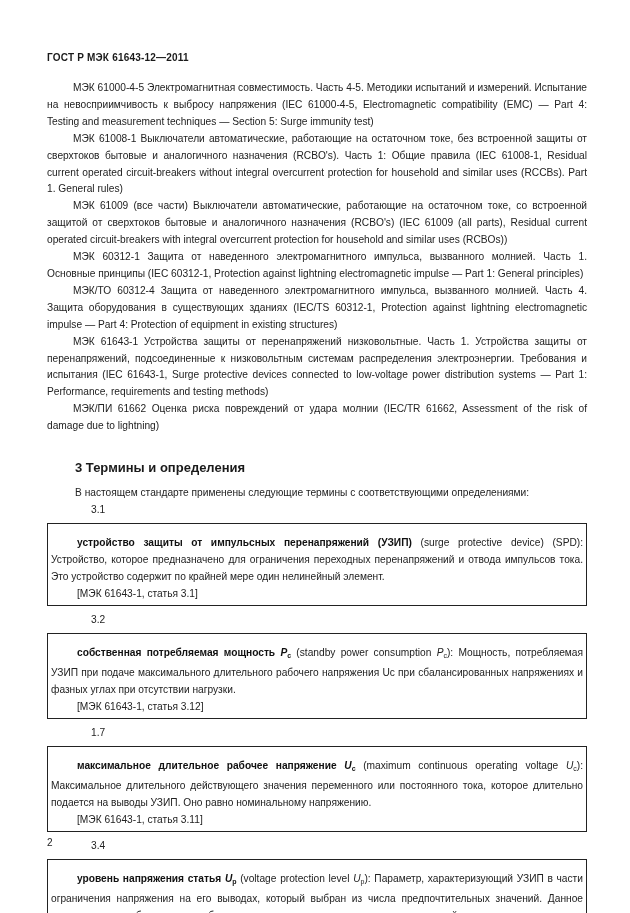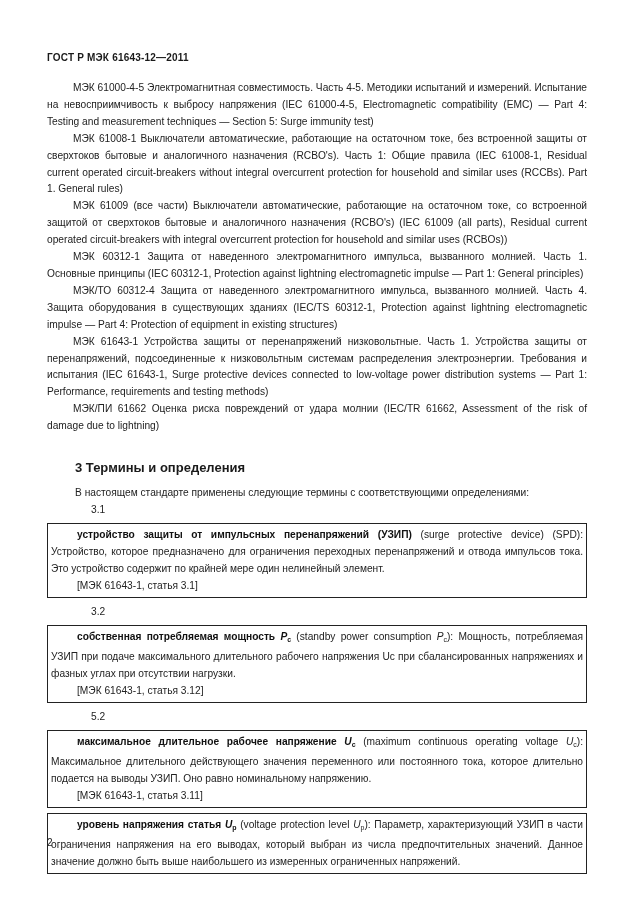--- a/index.html
+++ b/index.html
@@ -14,21 +14,21 @@
   .content { position: absolute; left: 47px; top: 80px; width: 540px; }
   .ref {
     text-align: justify; line-height: 16.9px; text-indent: 26px; margin: 0;
   }
   .section-title {
     font-weight: bold; font-size: 13px; margin: 25px 0 0 28px; color: #1a1a1a; height: 22px;
   }
   .intro { margin: 2px 0 0 28px; line-height: 17px; }
   .num { margin-left: 44px; line-height: 17px; }
   .term-box {
-    border: 1px solid #222; padding: 2px 3px 3px 3px; margin: 5px 0 5px 0;
+    border: 1px solid #222; padding: 10px 3px 3px 3px; margin: 5px 0 5px 0;
     line-height: 17px; text-align: justify;
   }
   .term-box p { margin: 0; text-indent: 26px; }
   .term-box .src { text-indent: 0; margin-left: 26px; }
   .term-box b { color: #111; }
   .sub { font-size: 7px; vertical-align: -2px; }
   .page-num { position: absolute; left: 47px; top: 837px; font-size: 10px; }
 </style>
 </head>
 <body>
@@ -52,25 +52,26 @@
     <p><b>устройство защиты от импульсных перенапряжений (УЗИП)</b><span> (surge protective device) (SPD):</span><span> Устройство, которое предназначено для ограничения переходных перенапряжений и отвода импульсов тока. Это устройство содержит по крайней мере один нелинейный элемент.</span></p>
     <p class="src">[МЭК 61643-1, статья 3.1]</p>
   </div>
 
   <div class="num">3.2</div>
   <div class="term-box">
     <p><b>собственная потребляемая мощность </b><b><i>P</i><span class="sub">c</span></b><span> (standby power consumption </span><i>P</i><span class="sub">c</span><span>):</span><span> Мощность, потребляемая УЗИП при подаче максимального длительного рабочего напряжения Uc при сбалансированных напряжениях и фазных углах при отсутствии нагрузки.</span></p>
     <p class="src">[МЭК 61643-1, статья 3.12]</p>
   </div>
 
-  <div class="num">5.2</div>
+  <div class="num">1.7</div>
   <div class="term-box">
     <p><b>максимальное длительное рабочее напряжение </b><b><i>U</i><span class="sub">c</span></b><span> (maximum continuous operating voltage </span><i>U</i><span class="sub">c</span><span>):</span><span> Максимальное длительного действующего значения переменного или постоянного тока, которое длительно подается на выводы УЗИП. Оно равно номинальному напряжению.</span></p>
     <p class="src">[МЭК 61643-1, статья 3.11]</p>
   </div>
 
+  <div class="num">3.4</div>
   <div class="term-box">
     <p><b>уровень напряжения статья </b><b><i>U</i><span class="sub">p</span></b><span> (voltage protection level </span><i>U</i><span class="sub">p</span><span>):</span><span> Параметр, характеризующий УЗИП в части ограничения напряжения на его выводах, который выбран из числа предпочтительных значений. Данное значение должно быть выше наибольшего из измеренных ограниченных напряжений.</span></p>
 
   </div>
 </div>
 
 <div class="page-num">2</div>
 
 </body></html>

